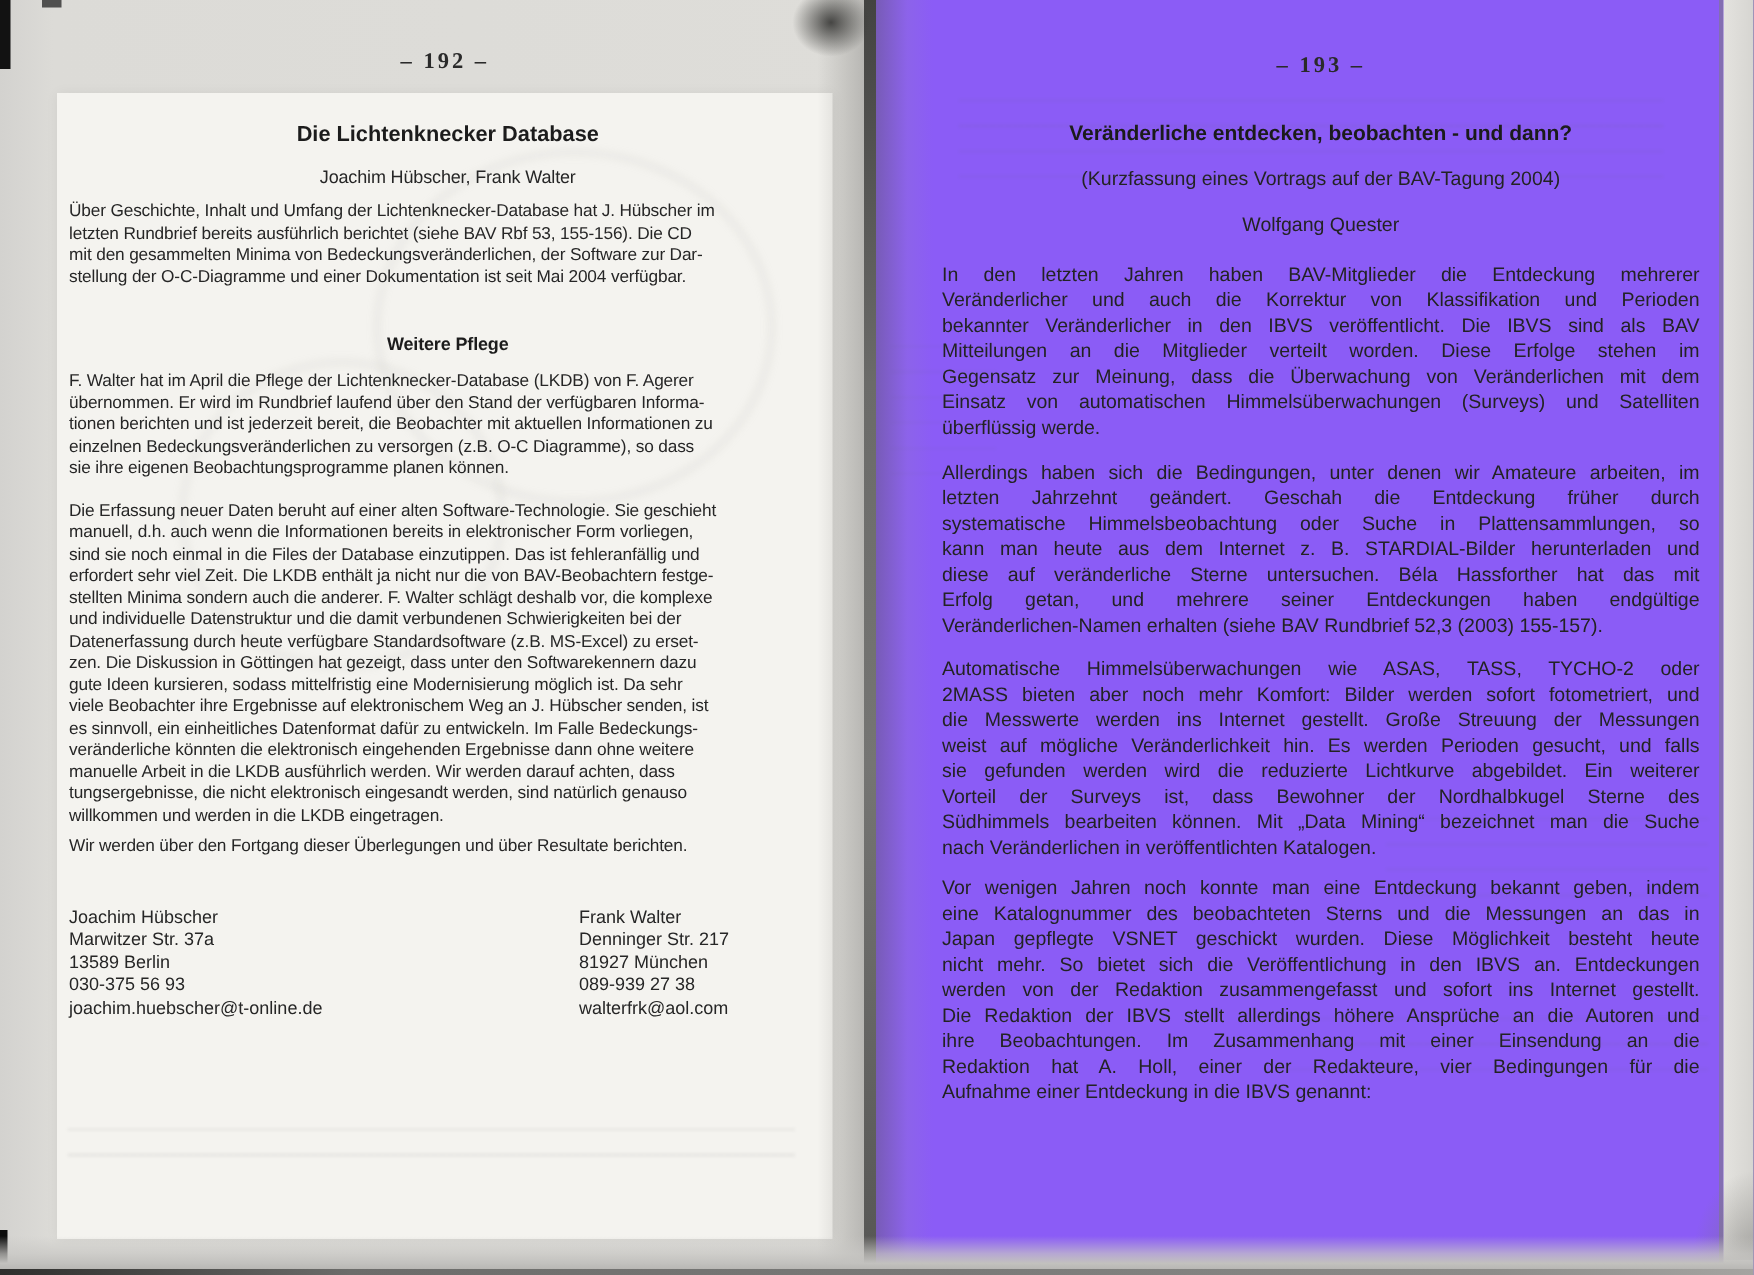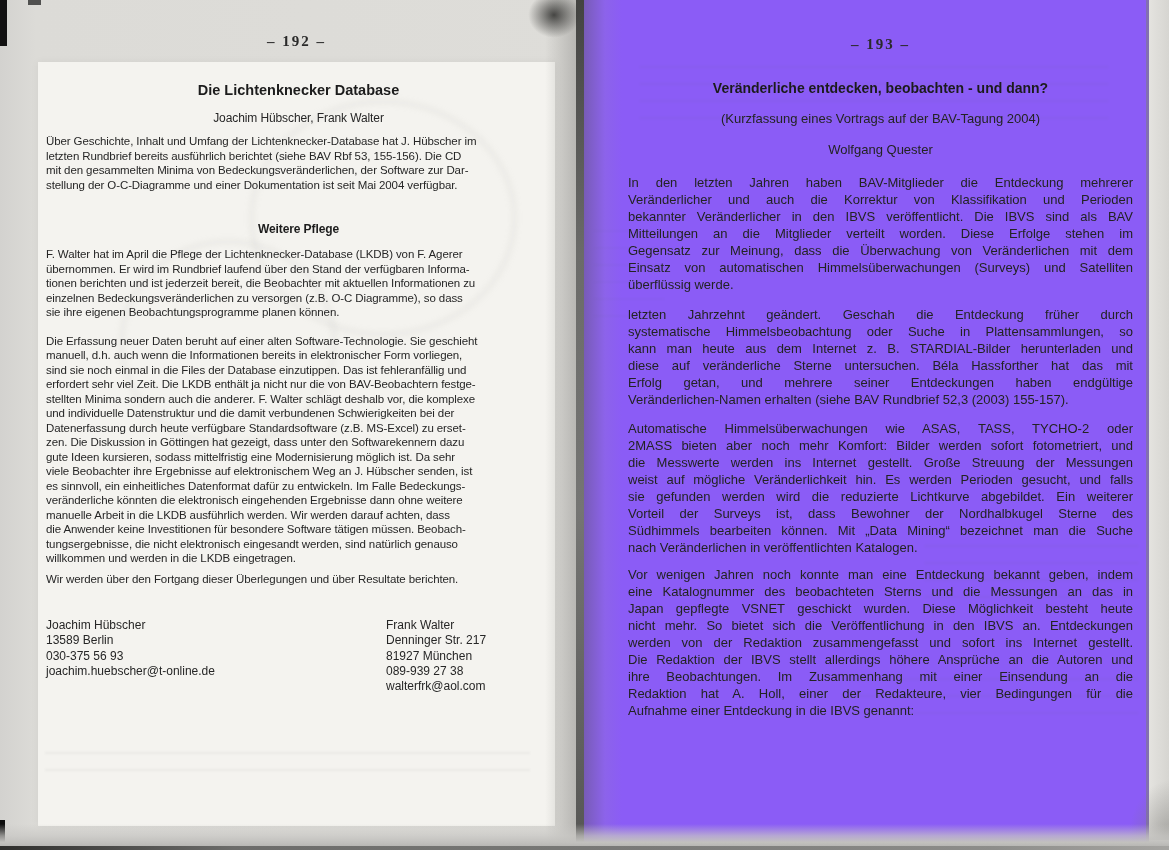--- a/index.html
+++ b/index.html
@@ -118,31 +118,31 @@
           <div>erfordert sehr viel Zeit. Die LKDB enthält ja nicht nur die von BAV-Beobachtern festge-</div>
           <div>stellten Minima sondern auch die anderer. F. Walter schlägt deshalb vor, die komplexe</div>
           <div>und individuelle Datenstruktur und die damit verbundenen Schwierigkeiten bei der</div>
           <div>Datenerfassung durch heute verfügbare Standardsoftware (z.B. MS-Excel) zu erset-</div>
           <div>zen. Die Diskussion in Göttingen hat gezeigt, dass unter den Softwarekennern dazu</div>
           <div>gute Ideen kursieren, sodass mittelfristig eine Modernisierung möglich ist. Da sehr</div>
           <div>viele Beobachter ihre Ergebnisse auf elektronischem Weg an J. Hübscher senden, ist</div>
           <div>es sinnvoll, ein einheitliches Datenformat dafür zu entwickeln. Im Falle Bedeckungs-</div>
           <div>veränderliche könnten die elektronisch eingehenden Ergebnisse dann ohne weitere</div>
           <div>manuelle Arbeit in die LKDB ausführlich werden. Wir werden darauf achten, dass</div>
-          <div>die Anwender keine Investitionen für besondere Software tätigen müssen. Beobach-</div>
           <div>tungsergebnisse, die nicht elektronisch eingesandt werden, sind natürlich genauso</div>
           <div>willkommen und werden in die LKDB eingetragen.</div>
         </div>
       <div class="para para-p4">
           <div>Wir werden über den Fortgang dieser Überlegungen und über Resultate berichten.</div>
         </div>
 
       <div class="contacts">
         <div class="contact-left">
           <div>Joachim Hübscher</div>
+          <div>Marwitzer Str. 37a</div>
           <div>13589 Berlin</div>
           <div>030-375 56 93</div>
           <div>joachim.huebscher@t-online.de</div>
         </div>
         <div class="contact-right">
           <div>Frank Walter</div>
           <div>Denninger Str. 217</div>
           <div>81927 München</div>
           <div>089-939 27 38</div>
           <div>walterfrk@aol.com</div>
@@ -164,20 +164,21 @@
       <div class="para">
           <div>In den letzten Jahren haben BAV-Mitglieder die Entdeckung mehrerer</div>
           <div>Veränderlicher und auch die Korrektur von Klassifikation und Perioden</div>
           <div>bekannter Veränderlicher in den IBVS veröffentlicht. Die IBVS sind als BAV</div>
           <div>Mitteilungen an die Mitglieder verteilt worden. Diese Erfolge stehen im</div>
           <div>Gegensatz zur Meinung, dass die Überwachung von Veränderlichen mit dem</div>
           <div>Einsatz von automatischen Himmelsüberwachungen (Surveys) und Satelliten</div>
           <div>überflüssig werde.</div>
         </div>
       <div class="para para-r2">
+          <div>Allerdings haben sich die Bedingungen, unter denen wir Amateure arbeiten, im</div>
           <div>letzten Jahrzehnt geändert. Geschah die Entdeckung früher durch</div>
           <div>systematische Himmelsbeobachtung oder Suche in Plattensammlungen, so</div>
           <div>kann man heute aus dem Internet z. B. STARDIAL-Bilder herunterladen und</div>
           <div>diese auf veränderliche Sterne untersuchen. Béla Hassforther hat das mit</div>
           <div>Erfolg getan, und mehrere seiner Entdeckungen haben endgültige</div>
           <div>Veränderlichen-Namen erhalten (siehe BAV Rundbrief 52,3 (2003) 155-157).</div>
         </div>
       <div class="para para-r3">
           <div>Automatische Himmelsüberwachungen wie ASAS, TASS, TYCHO-2 oder</div>
           <div>2MASS bieten aber noch mehr Komfort: Bilder werden sofort fotometriert, und</div>

